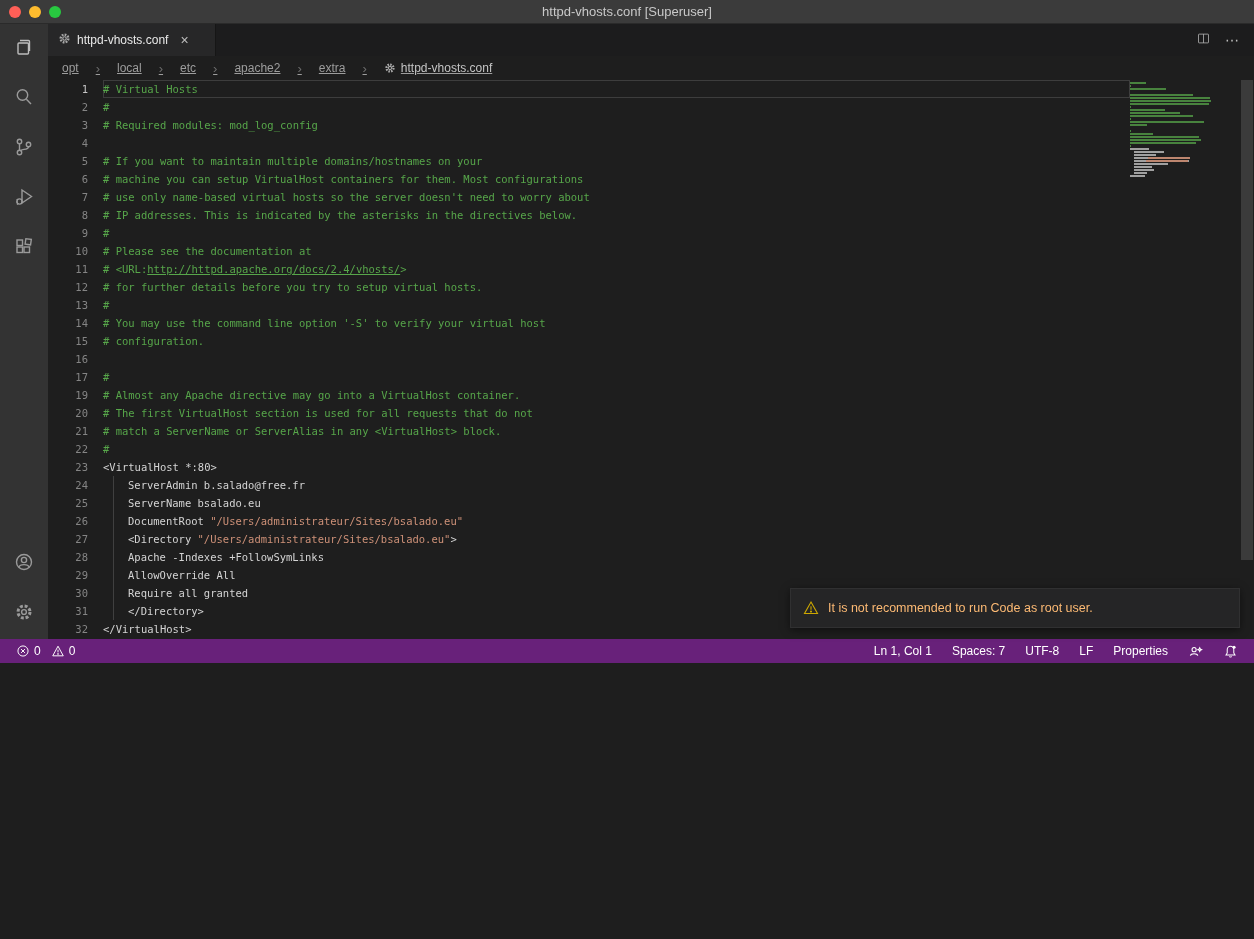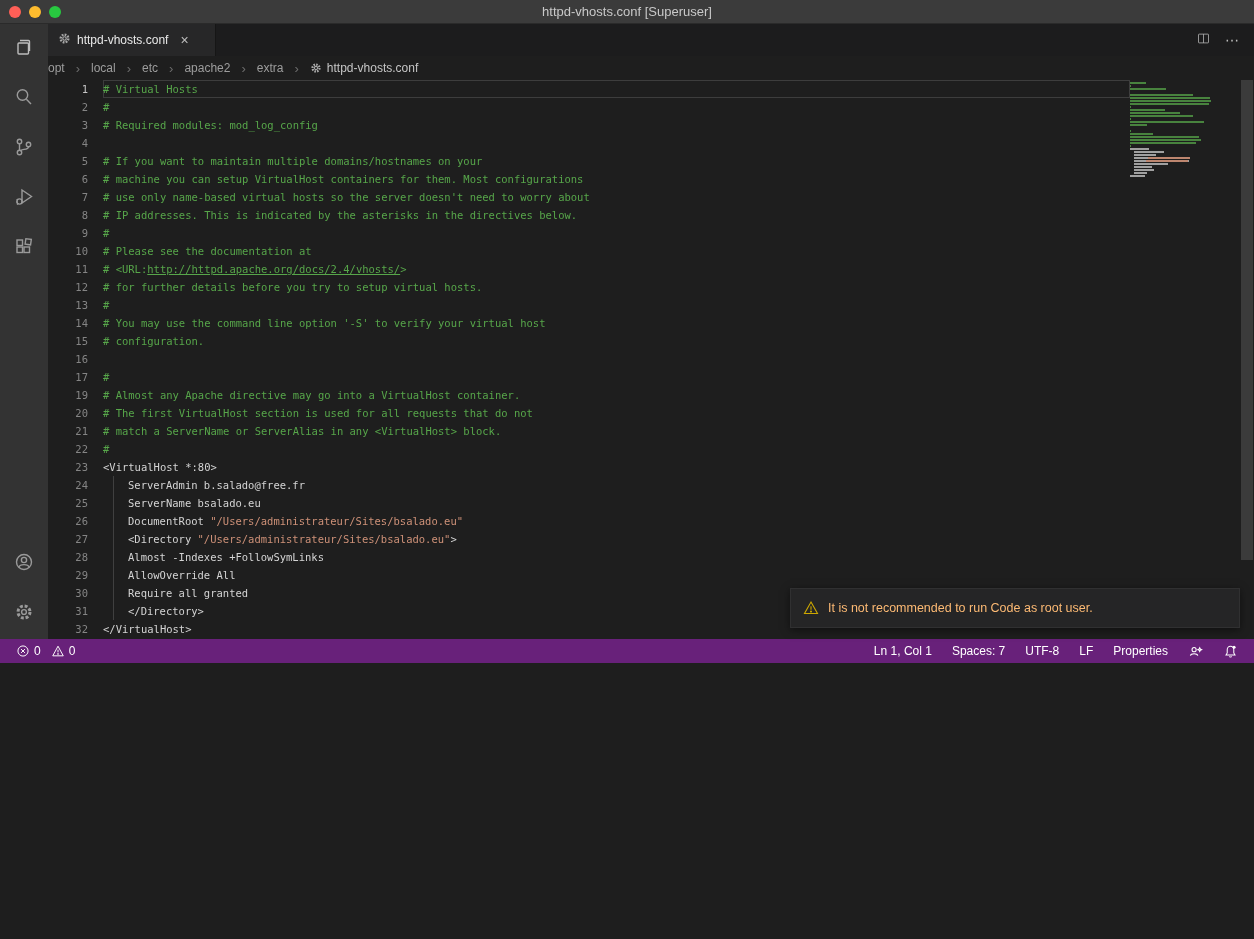--- a/index.html
+++ b/index.html
@@ -32,21 +32,21 @@
     border-right:1px solid #161616; min-width:168px; }
   .tab-label { color:#e8e8e8; font-size:12px; }
   .tab-close { color:#bdbdbd; font-size:14px; margin-left:6px; cursor:pointer; line-height:1; }
   .gear-svg { stroke:#a8a8a8; fill:none; }
   .tab-actions { margin-left:auto; display:flex; align-items:center; gap:14px; padding-right:14px; }
   .ta-icon svg { stroke:#bdbdbd; fill:none; stroke-width:1.2; }
   .more-label { color:#bdbdbd; font-size:14px; letter-spacing:1px; }
 
   
   .breadcrumbs { height:24px; background:#1e1e1e; display:flex; align-items:center;
-    gap:11px; font-size:12px; color:#9d9d9d; flex:none; }
+    padding-left:14px; gap:17px; font-size:12px; color:#9d9d9d; flex:none;text-decoration:underline; }
   .crumb-sep { color:#6c6c6c; font-size:13px; }
   .crumb-file { color:#c5c5c5; display:flex; align-items:center; gap:5px; }
 
   
   .editor-wrap { flex:1; display:flex; min-height:0; position:relative; }
   .code-area { flex:1; overflow:hidden; }
   .line { display:flex; height:18px; line-height:18px;
     font-family:"DejaVu Sans Mono", monospace; font-size:10.5px; }
   .gutter { width:40px; text-align:right; color:#858585; flex:none; }
   .line.active .gutter { color:#c6c6c6; }
@@ -312,21 +312,21 @@
             <div class="line">
               <span class="gutter">26</span>
               <span class="ltext" style="padding-left: 25px;"><span class="indent-guide"></span><span class="tok-plain">DocumentRoot </span><span class="tok-string">"/Users/administrateur/Sites/bsalado.eu"</span></span>
             </div>
             <div class="line">
               <span class="gutter">27</span>
               <span class="ltext" style="padding-left: 25px;"><span class="indent-guide"></span><span class="tok-plain">&lt;Directory </span><span class="tok-string">"/Users/administrateur/Sites/bsalado.eu"</span><span class="tok-plain">&gt;</span></span>
             </div>
             <div class="line">
               <span class="gutter">28</span>
-              <span class="ltext" style="padding-left: 25px;"><span class="indent-guide"></span><span class="tok-plain">Almost -Indexes +FollowSymLinks</span></span>
+              <span class="ltext" style="padding-left: 25px;"><span class="indent-guide"></span><span class="tok-plain">Apache -Indexes +FollowSymLinks</span></span>
             </div>
             <div class="line">
               <span class="gutter">29</span>
               <span class="ltext" style="padding-left: 25px;"><span class="indent-guide"></span><span class="tok-plain">AllowOverride All</span></span>
             </div>
             <div class="line">
               <span class="gutter">30</span>
               <span class="ltext" style="padding-left: 25px;"><span class="indent-guide"></span><span class="tok-plain">Require all granted</span></span>
             </div>
             <div class="line">

